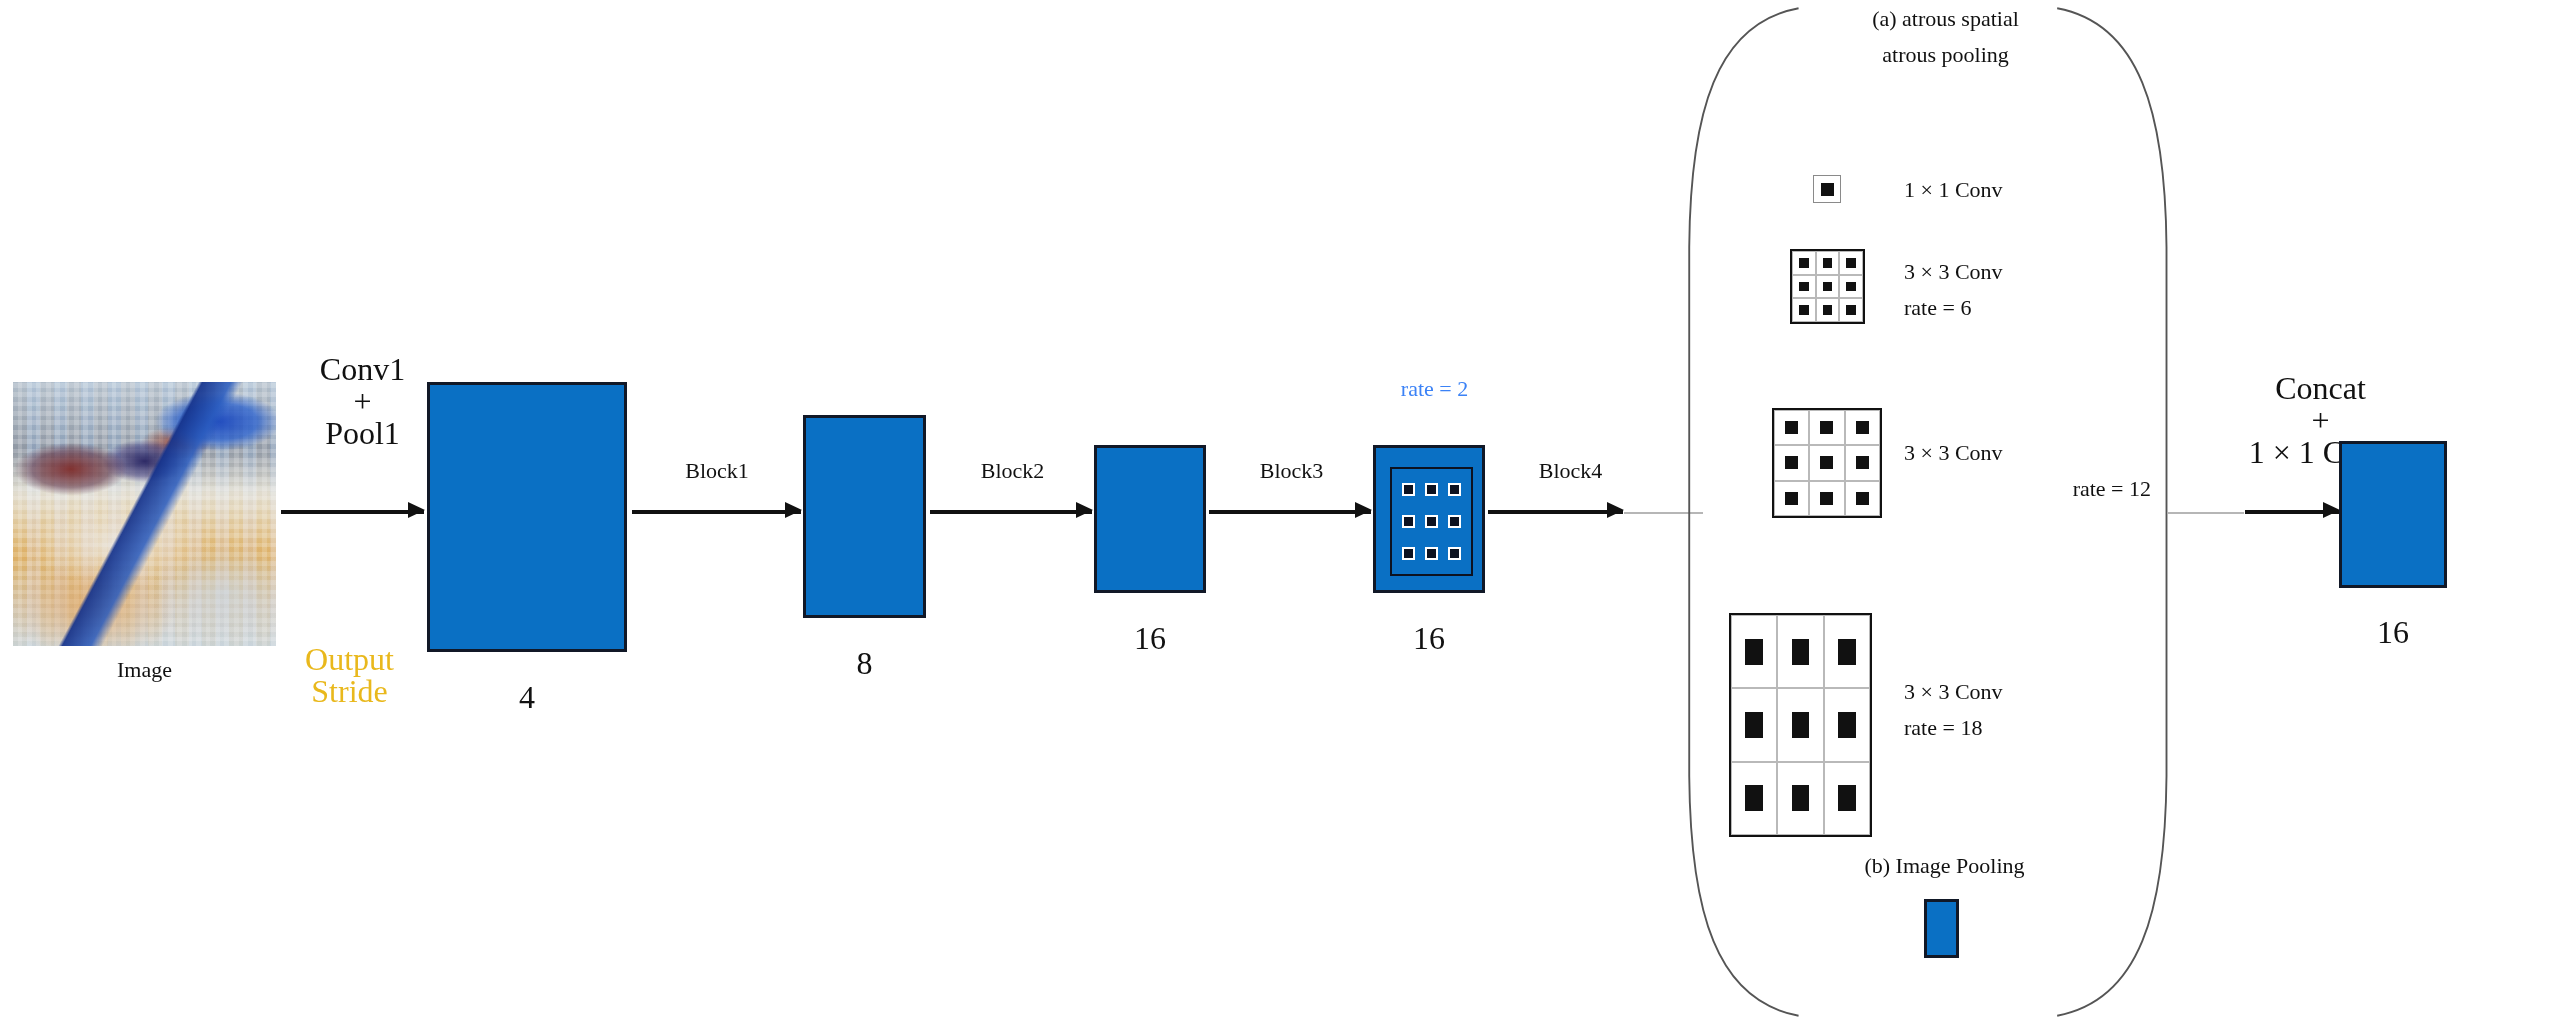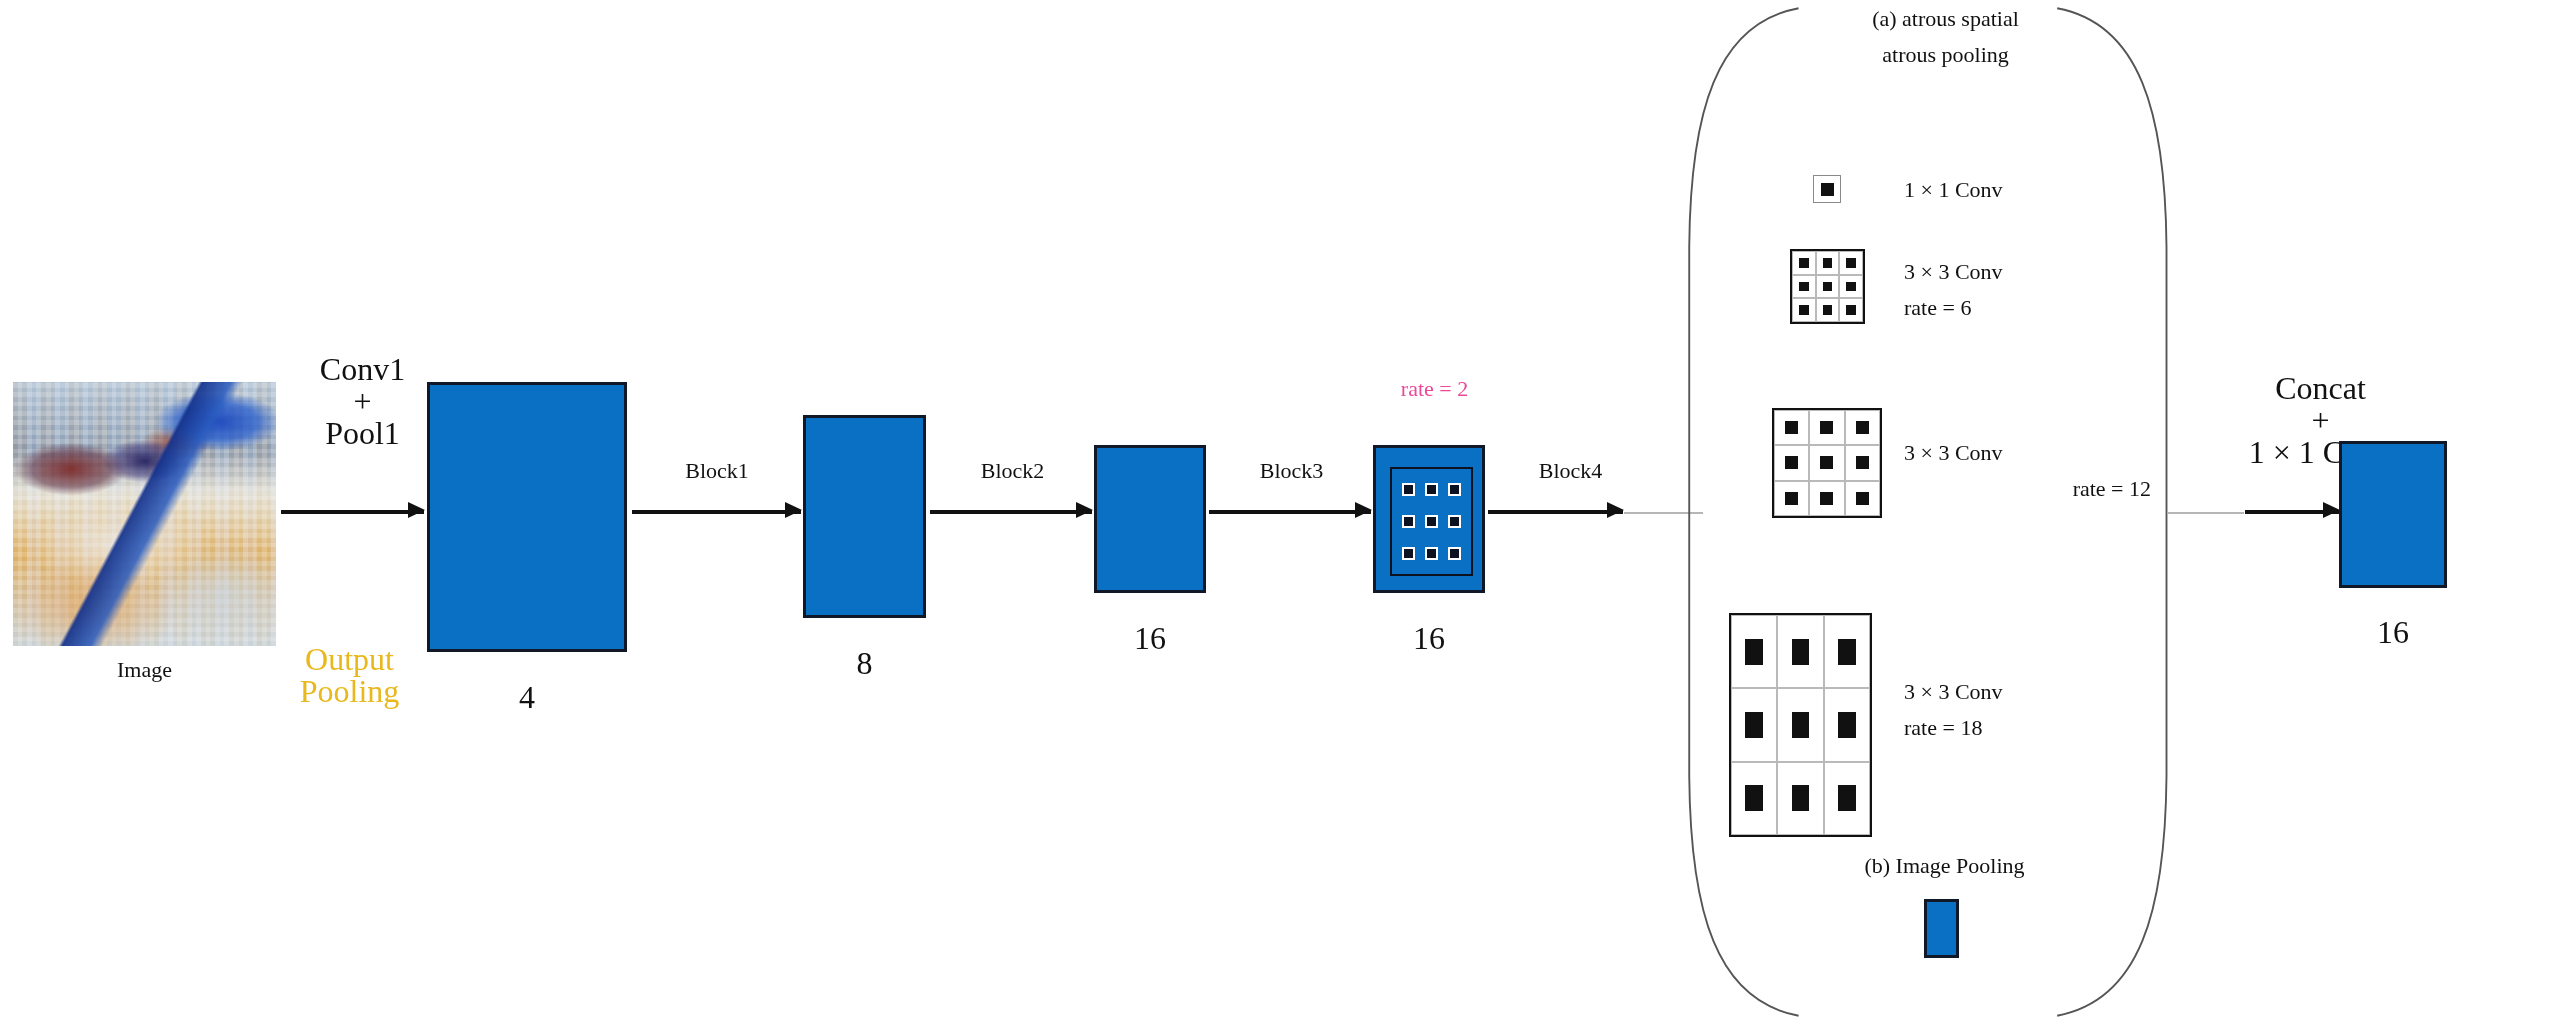--- a/index.html
+++ b/index.html
@@ -39,21 +39,21 @@
     content:"";position:absolute;right:-1.2px;top:-8.2px;
     border-left:17.6px solid #111;border-top:8.8px solid transparent;border-bottom:8.8px solid transparent;
   }
   .arrowwrap{position:absolute;}
 
   
   .lbl{font-size:22px;text-align:center;}
   .num{font-size:32px;text-align:center;}
   .stack{font-size:32px;text-align:center;line-height:1.0;}
   .yellow{color:#e9b81c;}
-  .teal{color:#ec4899;}
+  .teal{color:#3b82f6;}
 
   
   .bracket{stroke:#555;stroke-width:3.2;fill:none;}
 
   
   .kicon{box-sizing:border-box;background:#fff;border:2.9px solid #111;display:grid;}
   .kcell{display:flex;align-items:center;justify-content:center;box-sizing:border-box;border:0.9px solid #b9b9b9;}
   .kdot{background:#111;}
 
   .onedot{box-sizing:border-box;background:#fff;border:1.8px solid #8a8a8a;display:flex;align-items:center;justify-content:center;}
@@ -68,21 +68,21 @@
 <div class="abs stack" style="left:276px;top:353px;width:147px;margin-left:13px;">
   <div>Conv1</div>
   <div>+</div>
   <div>Pool1</div>
 </div>
 <div class="arrowwrap" style="left:281px;top:510px;width:143px;">
   <div class="arrow" style="width:143px;"></div>
 </div>
 <div class="abs stack yellow" style="left:276px;top:643px;width:147px;">
   <div>Output</div>
-  <div>Pooling</div>
+  <div>Stride</div>
 </div>
 
 <div class="abs blk" style="left:427px;top:382px;width:200px;height:270px;"></div>
 <div class="abs num" style="left:427px;top:679px;width:200px;">4</div>
 
 <div class="abs lbl" style="left:632px;top:458px;width:170px;">Block1</div>
 <div class="arrowwrap" style="left:632px;top:510px;width:169px;">
   <div class="arrow" style="width:169px;"></div>
 </div>
 

